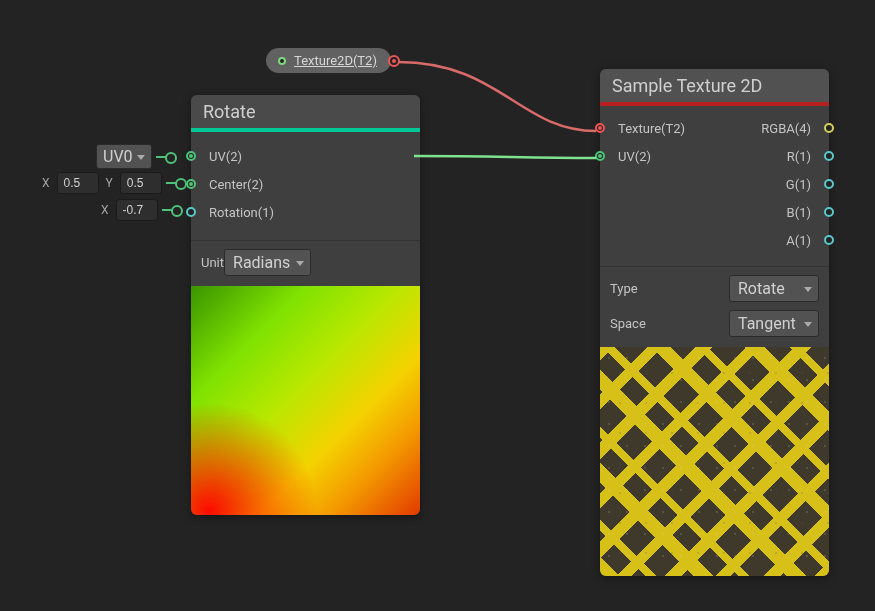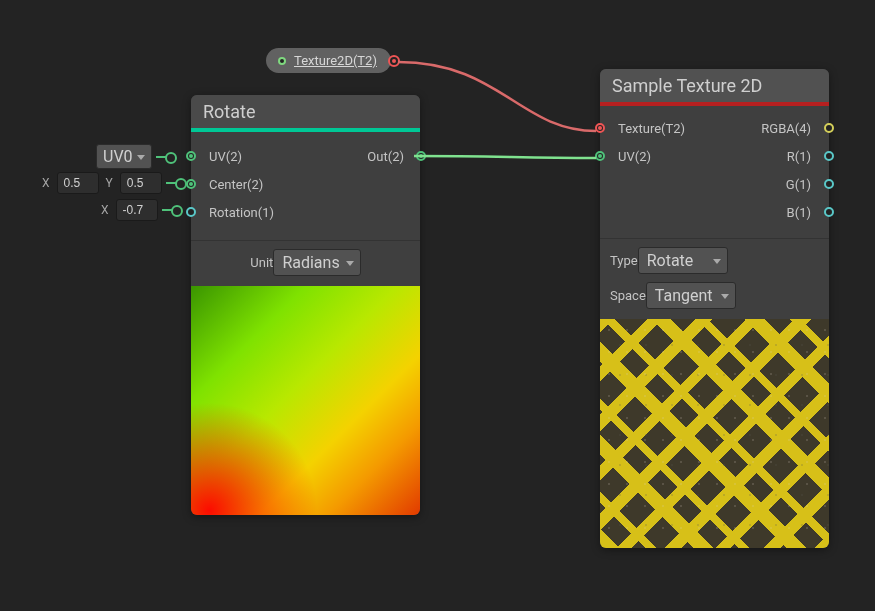--- a/index.html
+++ b/index.html
@@ -60,21 +60,21 @@
   .port-dot.red { border: 2px solid #e55; }
   .port-dot.red.filled::after { content:""; display:block; width:4px;height:4px;background:#e55;border-radius:50%; margin:1px auto;}
   .port-dot.yellow { border: 2px solid #d4cf5a; }
   .port-dot.grey { border: 2px solid #888; }
   .port-label { color: #c4c4c4; font-size: 13px; }
   .rotate { left: 191px; top: 95px; width: 229px; }
   .rotate .ports { display: grid; grid-template-columns: 1fr 1fr; }
   .rotate .ports-left, .rotate .ports-right { padding-top: 10px; }
   .rotate .ports-right .port-row { justify-content: flex-end; padding-right: 16px; }
   .unit-row {
-    display:flex; justify-content: center; align-items:center;
+    display:flex; justify-content: flex-start; align-items:center;
     margin-top: 14px; padding: 8px 10px;
     border-top: 1px solid #333;
   }
   .dropdown {
     background:#525252; border-radius:3px; padding: 3px 20px 3px 8px;
     color:#d0d0d0; font-size:16px; position:relative; min-width:70px;
     border:1px solid #2b2b2b;
   }
   .dropdown::after {
     content:""; position:absolute; right:6px; top:50%; transform:translateY(-40%);
@@ -103,21 +103,21 @@
   .slot-conn::before {
     content:""; position:absolute; right:-7px; top:-4px;
     width:8px; height:8px; border:2px solid #4fc27a; border-radius:50%;
     background:#232323;
   }
   
   .sample { left: 600px; top: 69px; width: 229px; }
   .sample .ports { display:grid; grid-template-columns: 110px 1fr; padding: 8px 0 12px 0;}
   .sample .ports-right .port-row { justify-content:flex-end; padding-right:18px;}
   .sample .ctrl-row {
-    display:flex; justify-content:flex-start; align-items:center;
+    display:flex; justify-content:space-between; align-items:center;
     padding:8px 10px; border-top:1px solid #333;
   }
   .sample .dropdown { width: 90px; }
   .sample .preview {
     position:relative;
     background:#3e3b30;
     overflow:hidden;
   }
   .sample .preview .pat {
     position:absolute; inset:0;
@@ -188,26 +188,20 @@
       </div>
       <div class="port-row left">
         <span class="port-dot in green filled"></span>
         <span class="port-label">Center(2)</span>
       </div>
       <div class="port-row left">
         <span class="port-dot in teal"></span>
         <span class="port-label">Rotation(1)</span>
       </div>
     </div>
-    <div class="ports-right">
-      <div class="port-row">
-        <span class="port-label">Out(2)</span>
-        <span class="port-dot out green filled" style="right:-6px"></span>
-      </div>
-    </div>
   </div>
   <div class="unit-row">
     <span>Unit</span>
     <div class="dropdown">Radians</div>
   </div>
   <div class="preview"></div>
 </div>
 
 <div class="node sample">
   <div class="node-header" style="background:#515151">Sample Texture 2D</div>
@@ -233,20 +227,24 @@
         <span class="port-dot out teal"></span>
       </div>
       <div class="port-row">
         <span class="port-label">G(1)</span>
         <span class="port-dot out teal"></span>
       </div>
       <div class="port-row">
         <span class="port-label">B(1)</span>
         <span class="port-dot out teal"></span>
       </div>
+      <div class="port-row">
+        <span class="port-label">A(1)</span>
+        <span class="port-dot out teal"></span>
+      </div>
     </div>
   </div>
   <div class="ctrl-row">
     <span>Type</span>
     <div class="dropdown">Rotate</div>
   </div>
   <div class="ctrl-row" style="border-top:none;padding-top:0">
     <span>Space</span>
     <div class="dropdown">Tangent</div>
   </div>

